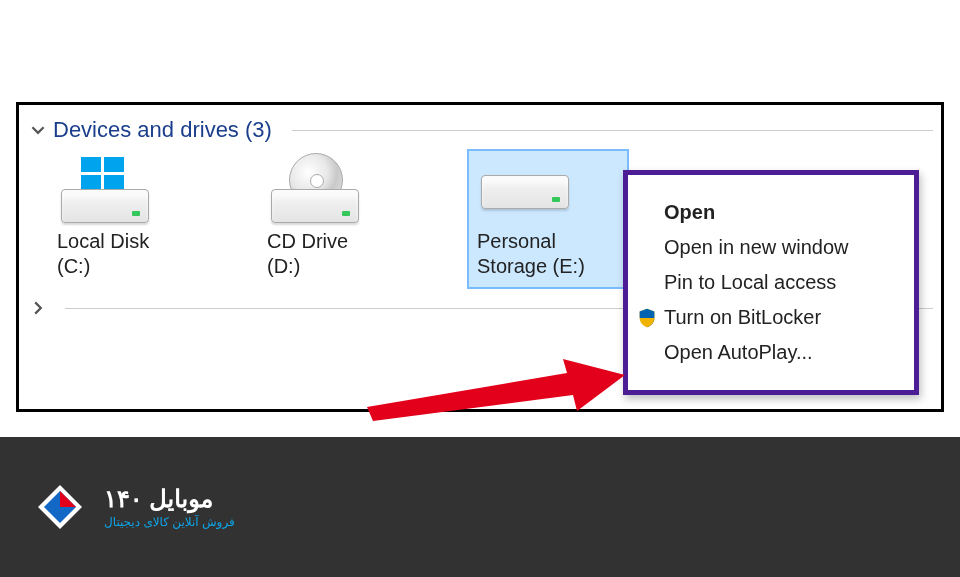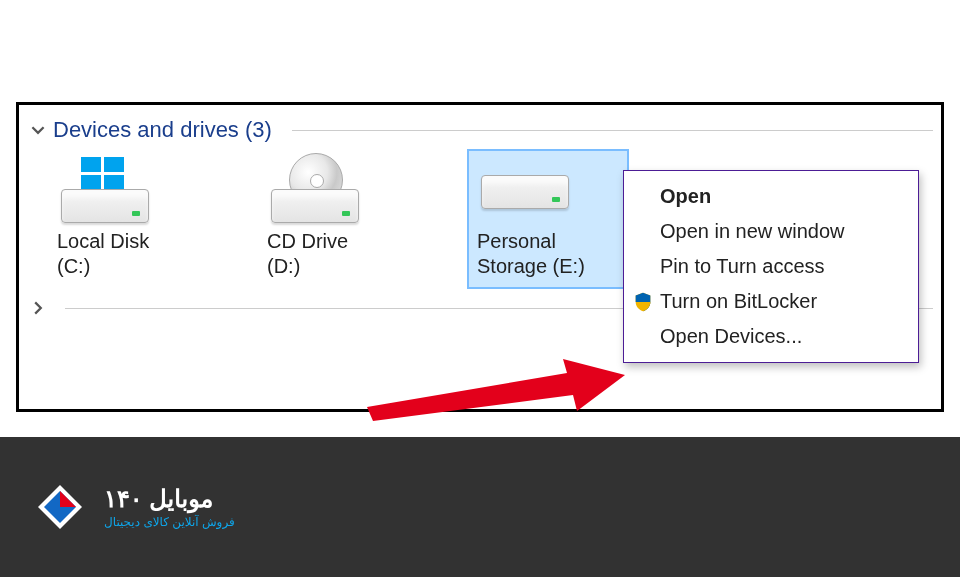--- a/index.html
+++ b/index.html
@@ -124,23 +124,23 @@
     font-size: 20px;
     color: #222;
     line-height: 1.25;
   }
   .context-menu {
     position: absolute;
     right: 22px;
     top: 65px;
     width: 296px;
     background: #fff;
-    border: 1px solid #4c1d95;
+    border: 5px solid #4c1d95;
     box-shadow: 2px 4px 8px rgba(0,0,0,0.25);
-    padding: 8px 2px;
+    padding: 20px 2px;
   }
   .menu-item {
     display: flex;
     align-items: center;
     gap: 10px;
     padding: 6px 12px 6px 34px;
     font-size: 20px;
     color: #222;
     position: relative;
     cursor: pointer;
@@ -263,35 +263,35 @@
   </div>
 
   <div class="context-menu">
     <div class="menu-item default">
       <span>Open</span>
     </div>
     <div class="menu-item">
       <span>Open in new window</span>
     </div>
     <div class="menu-item">
-      <span>Pin to Turn access</span>
+      <span>Pin to Local access</span>
     </div>
     <div class="menu-item">
       <span class="micon">
         <svg viewBox="0 0 24 24">
           <path d="M12 2 L20 5 V12 C20 17 16 21 12 22 C8 21 4 17 4 12 V5 Z" fill="#f0b400"></path>
           <path d="M12 2 L20 5 V12 C20 17 16 21 12 22 V2 Z" fill="#0063b1"></path>
           <path d="M12 2 L4 5 V12 L12 12 Z" fill="#0063b1"></path>
           <path d="M12 12 L20 12 V12 C20 17 16 21 12 22 Z" fill="#f0b400"></path>
         </svg>
       </span>
       <span>Turn on BitLocker</span>
     </div>
     <div class="menu-item">
-      <span>Open Devices...</span>
+      <span>Open AutoPlay...</span>
     </div>
   </div>
 
   <svg class="arrow-callout" viewBox="0 0 260 70">
     <defs></defs>
     <polygon points="0,54 200,20 196,6 258,22 210,58 206,42 6,68" fill="#e3001b"></polygon>
   </svg>
 
 </div>
 

